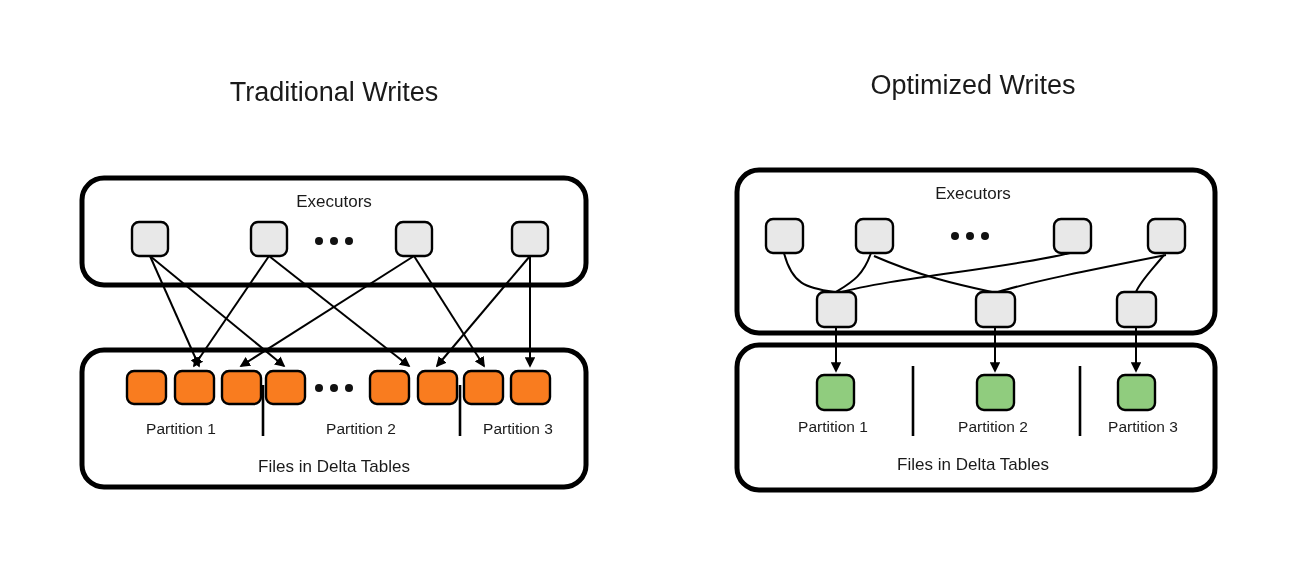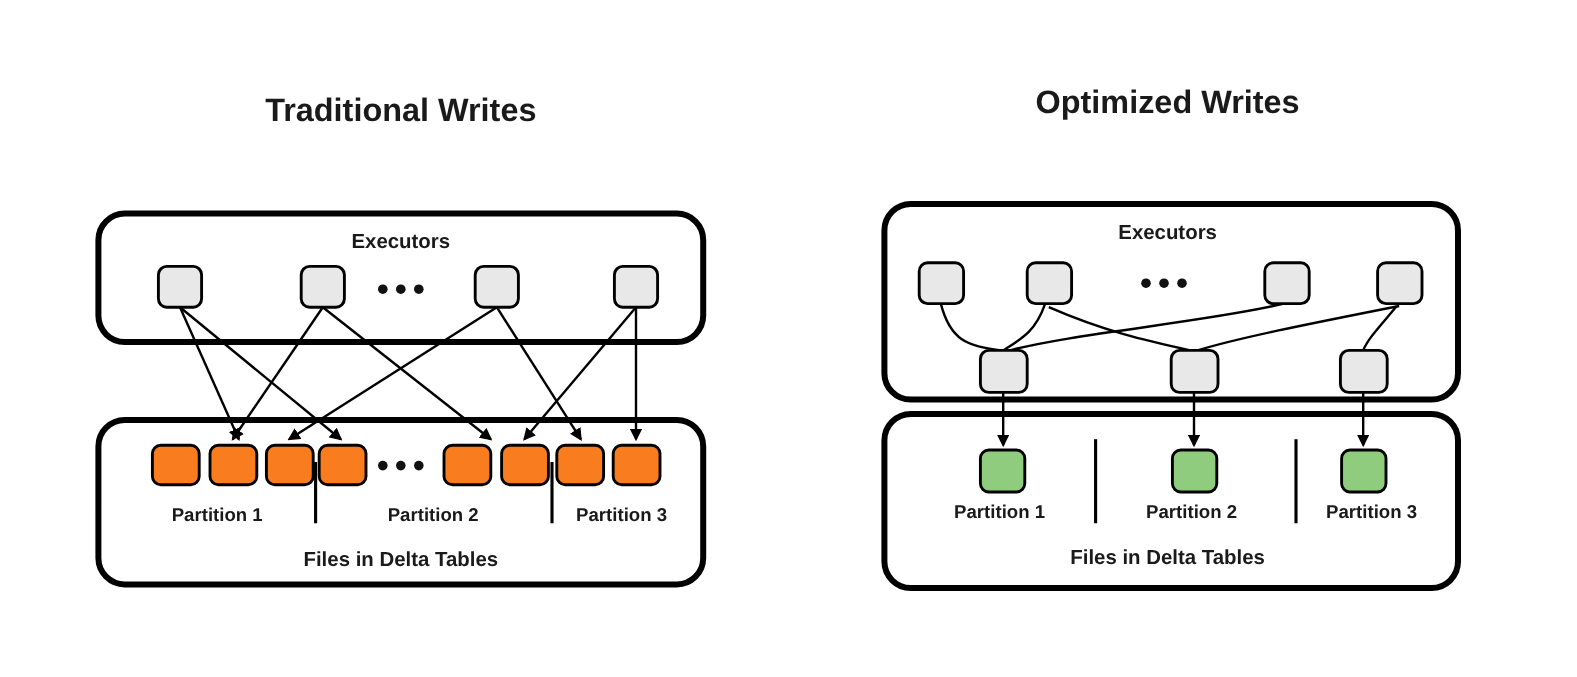--- a/index.html
+++ b/index.html
@@ -1,17 +1,17 @@
 <!DOCTYPE html>
 <html><head>
 <meta charset="utf-8">
 <style>
   html,body{margin:0;padding:0;background:#ffffff;}
   body{width:1314px;height:564px;overflow:hidden;font-family:"Liberation Sans",sans-serif;color:#000;}
-  #stage{position:relative;width:1314px;height:552px;font-weight:bold;}
+  #stage{position:relative;width:1314px;height:552px;}
   svg{position:absolute;left:0;top:0;width:1314px;height:564px;}
   .ttl{font-family:"Liberation Sans",sans-serif;font-size:27px;fill:#1a1a1a;text-anchor:middle;}
   .grp-lbl{font-family:"Liberation Sans",sans-serif;font-size:17px;fill:#1a1a1a;text-anchor:middle;}
   .part-lbl{font-family:"Liberation Sans",sans-serif;font-size:15.5px;fill:#1a1a1a;text-anchor:middle;}
   .container{fill:#ffffff;stroke:#000000;stroke-width:5;}
   .node{stroke:#000000;stroke-width:2.4;}
   .link{fill:none;stroke:#000000;stroke-width:2;}
   .sep{stroke:#000000;stroke-width:2.6;}
   .dot{fill:#111111;}
 </style>

